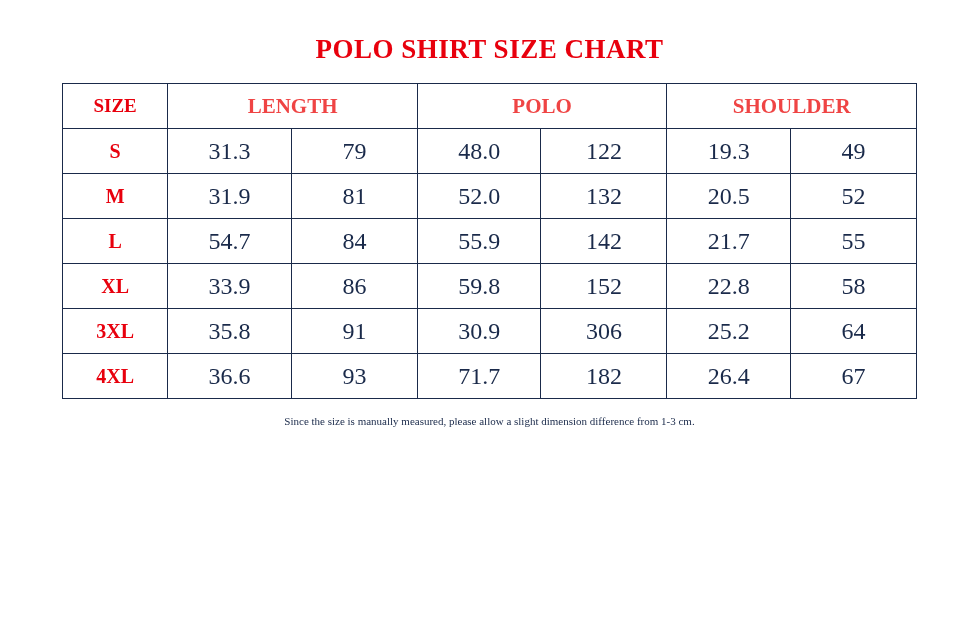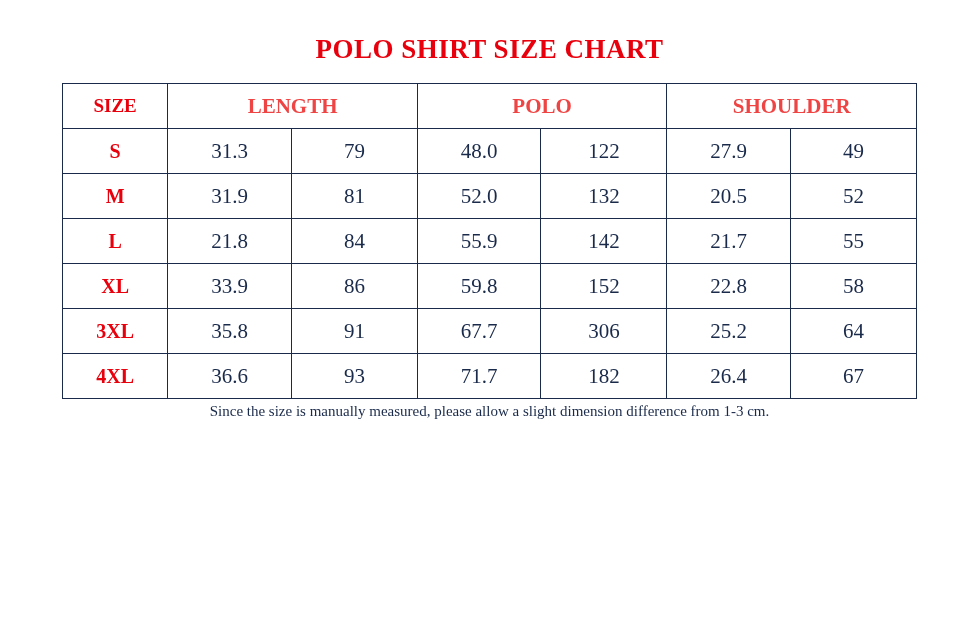--- a/index.html
+++ b/index.html
@@ -64,31 +64,31 @@
   
   tr.unit-row th {
     height: 30px;
     font-size: 15px;
     font-weight: bold;
     color: #e8000d;
   }
   
   tr.data-row td {
     height: 44px;
-    font-size: 21px;
+    font-size: 24px;
     color: #1a2a4a;
   }
   tr.data-row td.size-cell {
     color: #e8000d;
     font-weight: bold;
     font-size: 20px;
   }
   .note {
-    margin-top: 4px;
-    font-size: 15px;
+    margin-top: 16px;
+    font-size: 11px;
     color: #1a2a4a;
     font-family: "Liberation Serif", serif;
     text-align: center;
     width: 855px;
   }
 </style>
 </head>
 <body>
 
 <div class="page">
@@ -113,55 +113,55 @@
         <th colspan="2">SHOULDER</th>
       </tr>
     </thead>
     <tbody>
       <tr class="data-row">
         <td class="size-cell">S</td>
         <td>31.3</td>
         <td>79</td>
         <td>48.0</td>
         <td>122</td>
-        <td>27.9</td>
+        <td>19.3</td>
         <td>49</td>
       </tr>
       <tr class="data-row">
         <td class="size-cell">M</td>
         <td>31.9</td>
         <td>81</td>
         <td>52.0</td>
         <td>132</td>
         <td>20.5</td>
         <td>52</td>
       </tr>
       <tr class="data-row">
         <td class="size-cell">L</td>
-        <td>21.8</td>
+        <td>54.7</td>
         <td>84</td>
         <td>55.9</td>
         <td>142</td>
         <td>21.7</td>
         <td>55</td>
       </tr>
       <tr class="data-row">
         <td class="size-cell">XL</td>
         <td>33.9</td>
         <td>86</td>
         <td>59.8</td>
         <td>152</td>
         <td>22.8</td>
         <td>58</td>
       </tr>
       <tr class="data-row">
         <td class="size-cell">3XL</td>
         <td>35.8</td>
         <td>91</td>
-        <td>67.7</td>
+        <td>30.9</td>
         <td>306</td>
         <td>25.2</td>
         <td>64</td>
       </tr>
       <tr class="data-row">
         <td class="size-cell">4XL</td>
         <td>36.6</td>
         <td>93</td>
         <td>71.7</td>
         <td>182</td>

